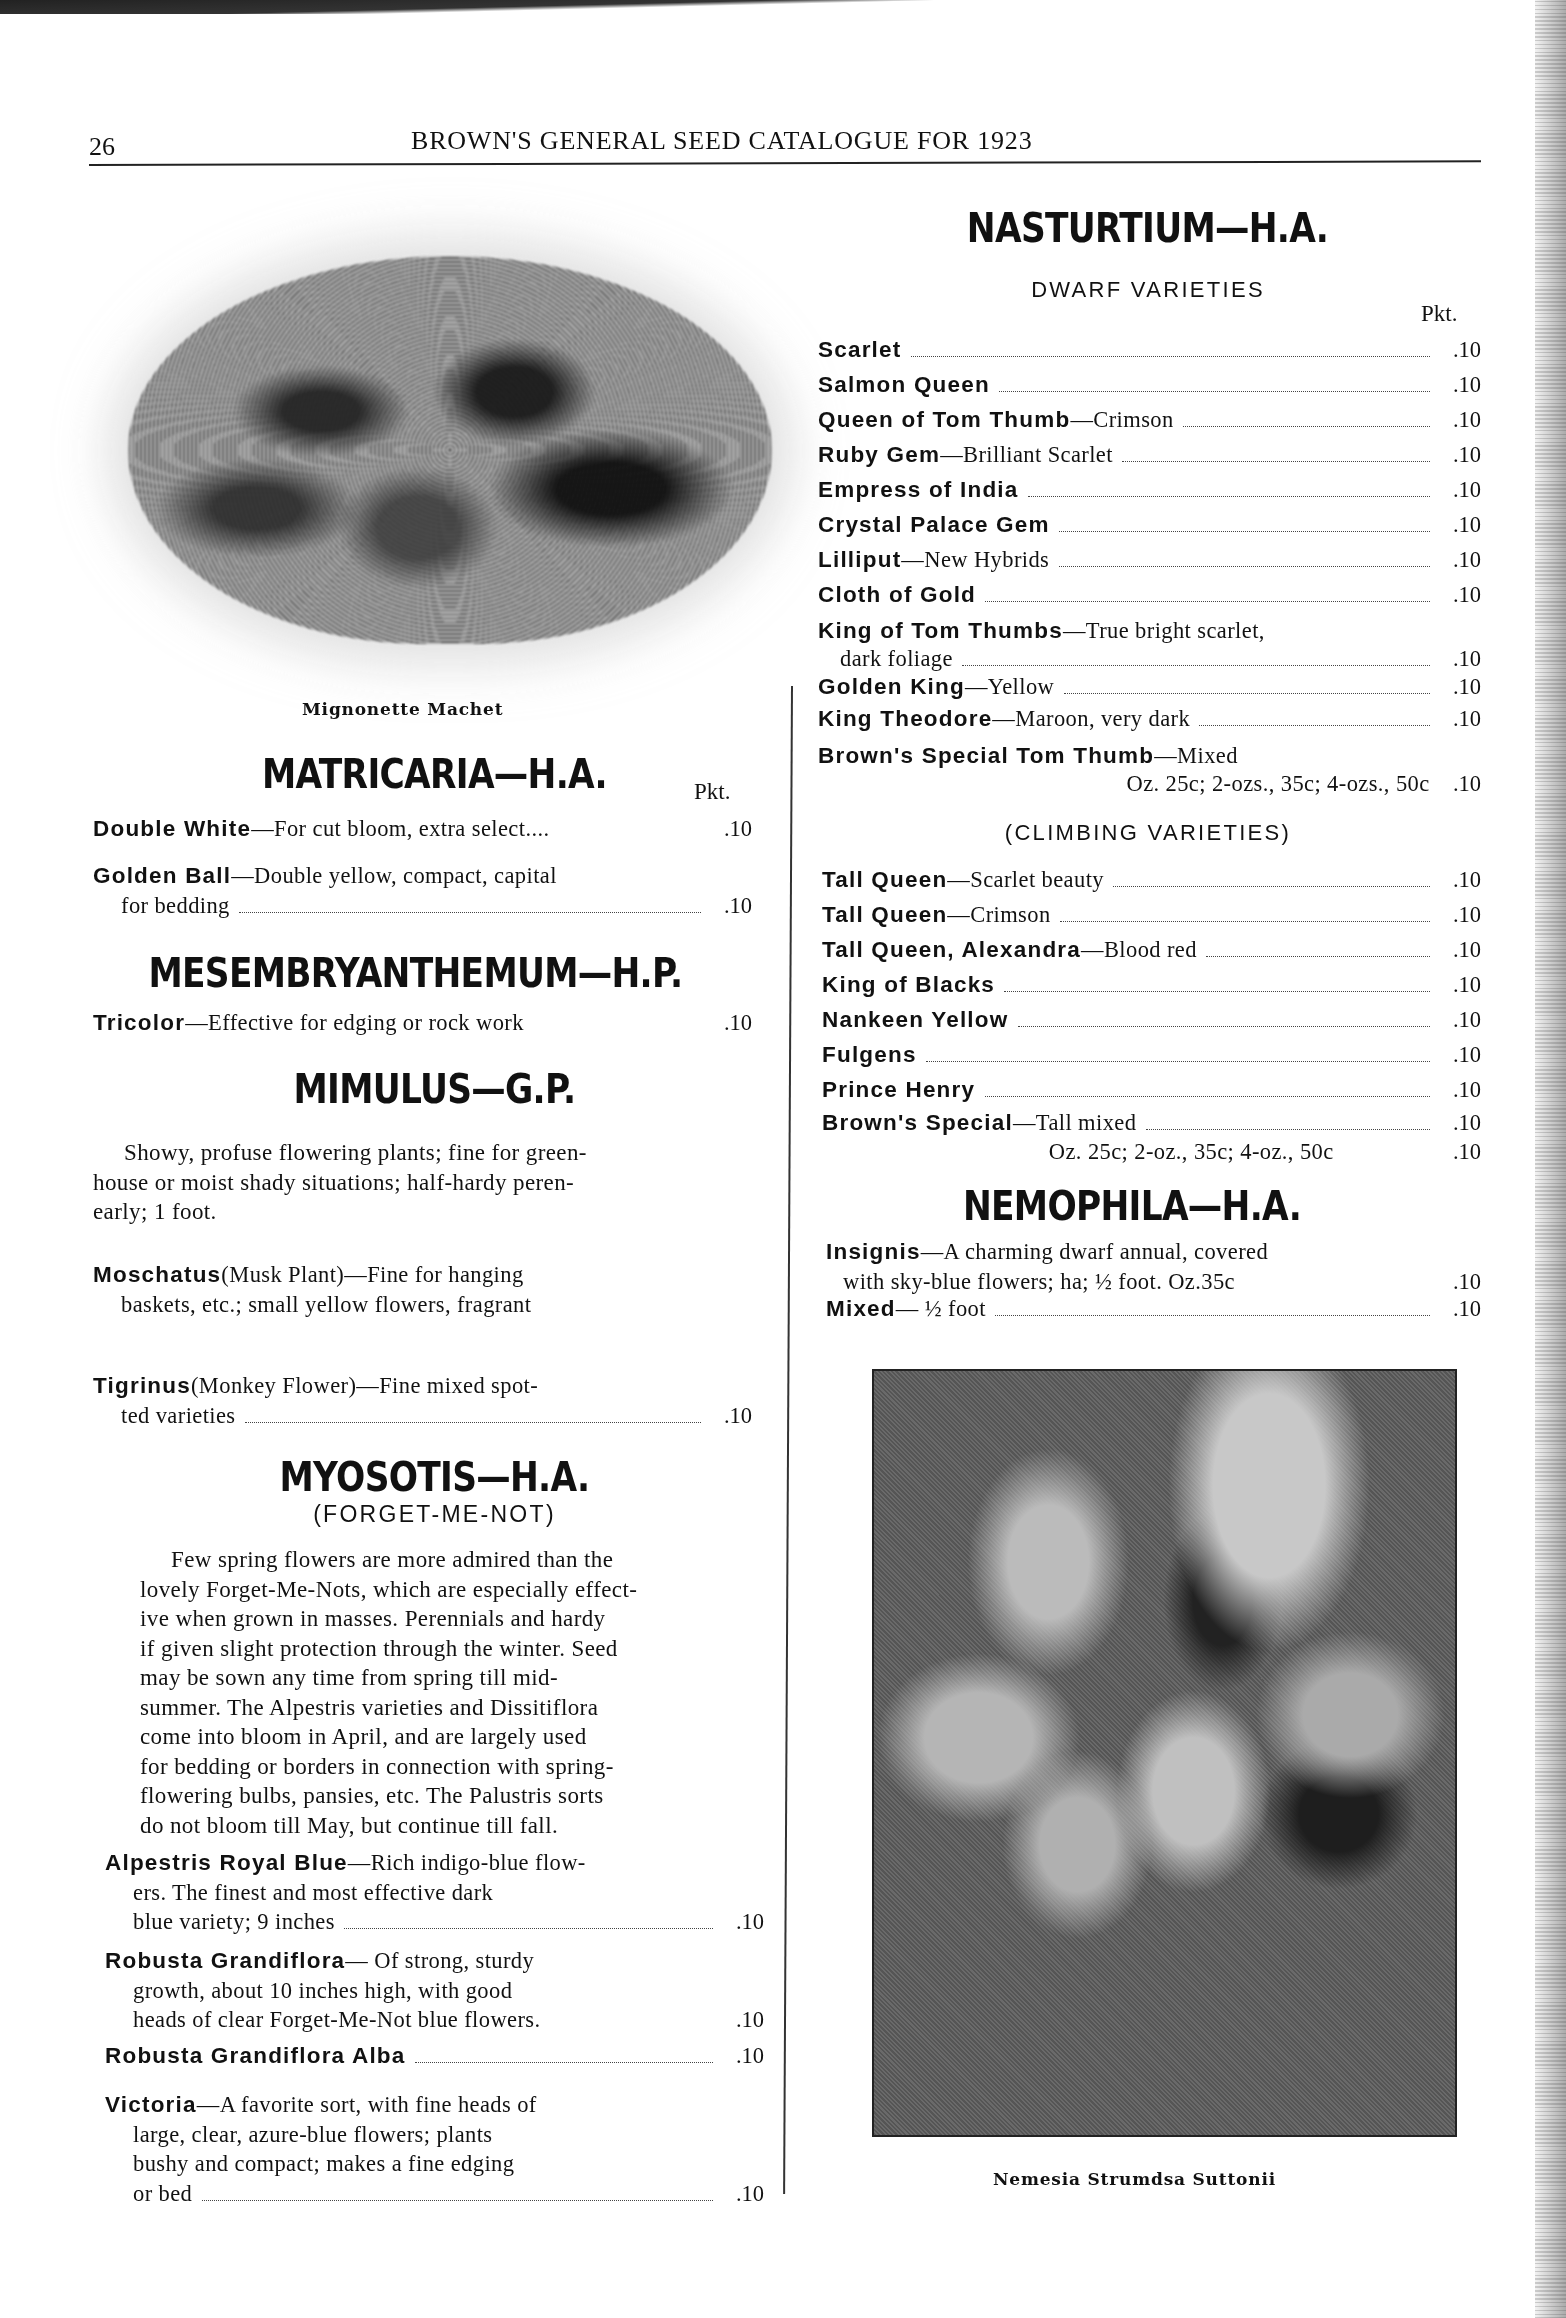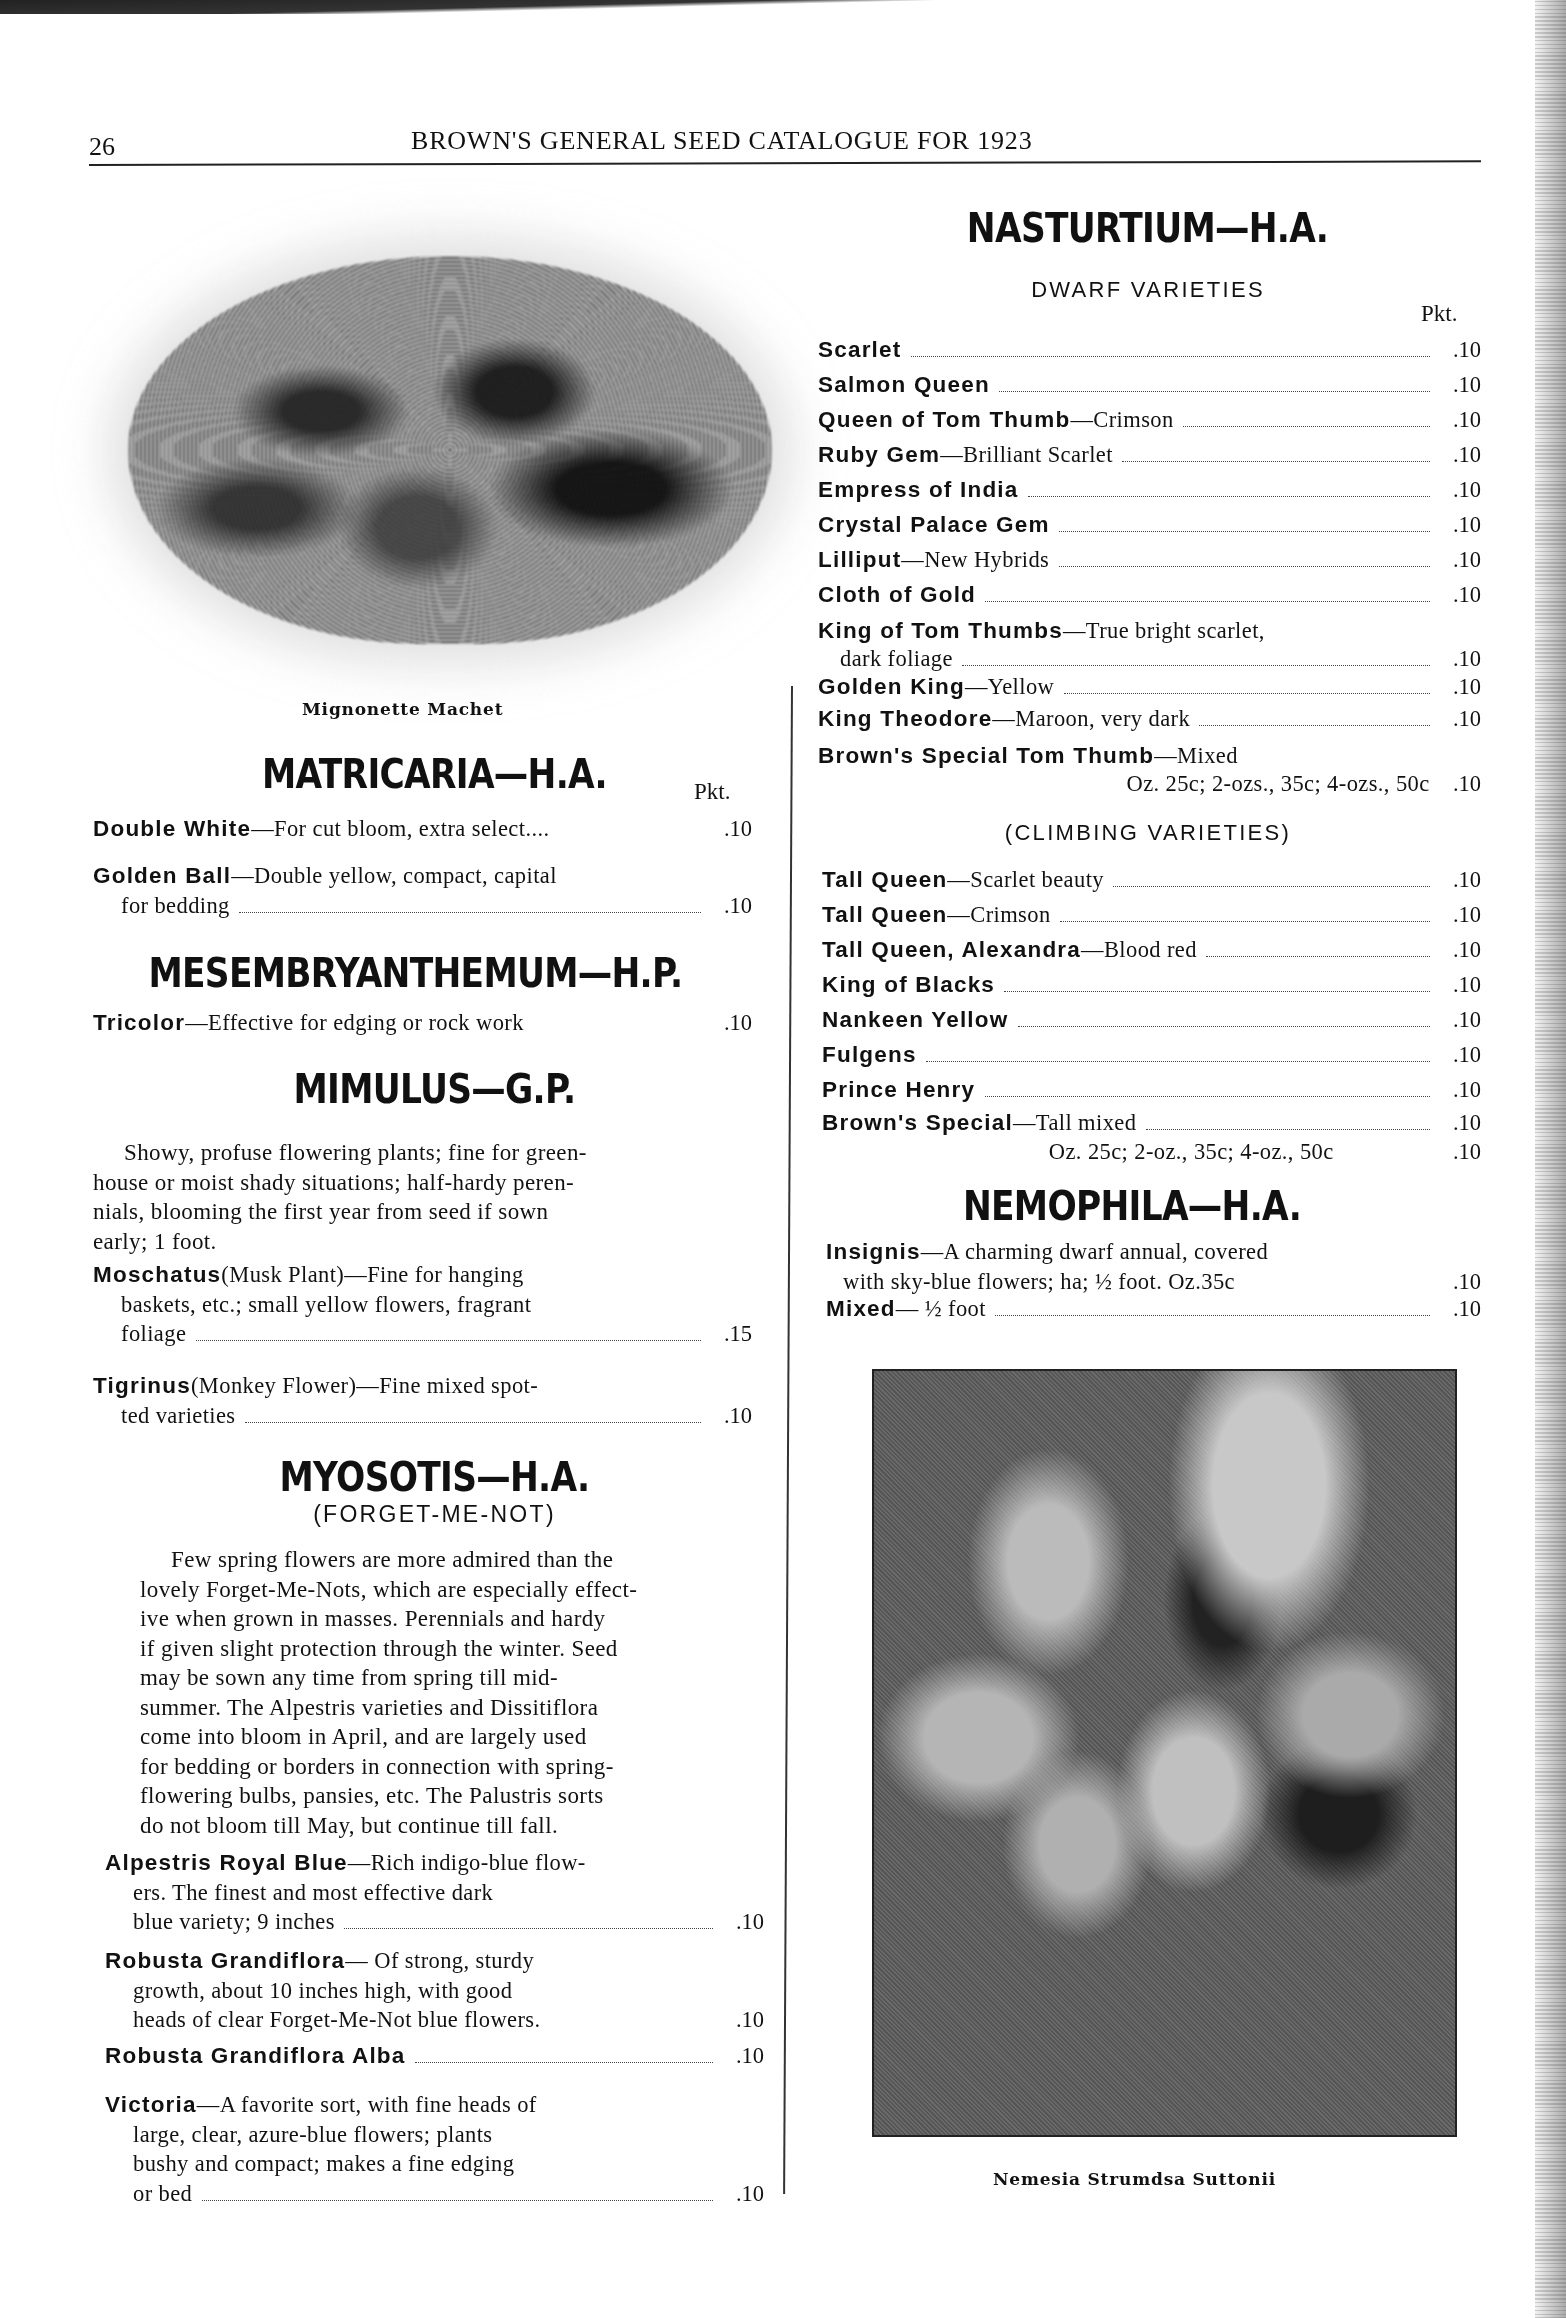--- a/index.html
+++ b/index.html
@@ -113,35 +113,29 @@
       <span class="desc">—Effective for edging or rock work</span>
       <span style="flex:1"></span>
       <span class="price">.10</span>
     </div>
 </div>
 
 <div class="abs heavy h-big" style="left:233px; top:1066px; width:403px;">MIMULUS—G.P.</div>
 <div class="abs para" style="left:93px; top:1138px; width:659px;">
   <div class="first">Showy, profuse flowering plants; fine for green-</div>
   <div>house or moist shady situations; half-hardy peren-</div>
-  <div>nials, blooming the first year from seed if sown</div>
   <div>early; 1 foot.</div>
 </div>
 <div class="abs entry" style="left:93px; top:1260px; width:659px;">
   <div class="row" style="padding-right:51px;">
       <span class="name">Moschatus</span>
       <span class="desc"> (Musk Plant)—Fine for hanging</span>
     </div>
   <div class="row indent">
       <span class="desc">baskets, etc.; small yellow flowers, fragrant</span>
-    </div>
-  <div class="row indent">
-      <span class="desc">foliage</span>
-      <span class="lead"></span>
-      <span class="price">.15</span>
     </div>
 </div>
 <div class="abs entry" style="left:93px; top:1371px; width:659px;">
   <div class="row" style="padding-right:51px;">
       <span class="name">Tigrinus</span>
       <span class="desc"> (Monkey Flower)—Fine mixed spot-</span>
     </div>
   <div class="row indent">
       <span class="desc">ted varieties</span>
       <span class="lead"></span>

